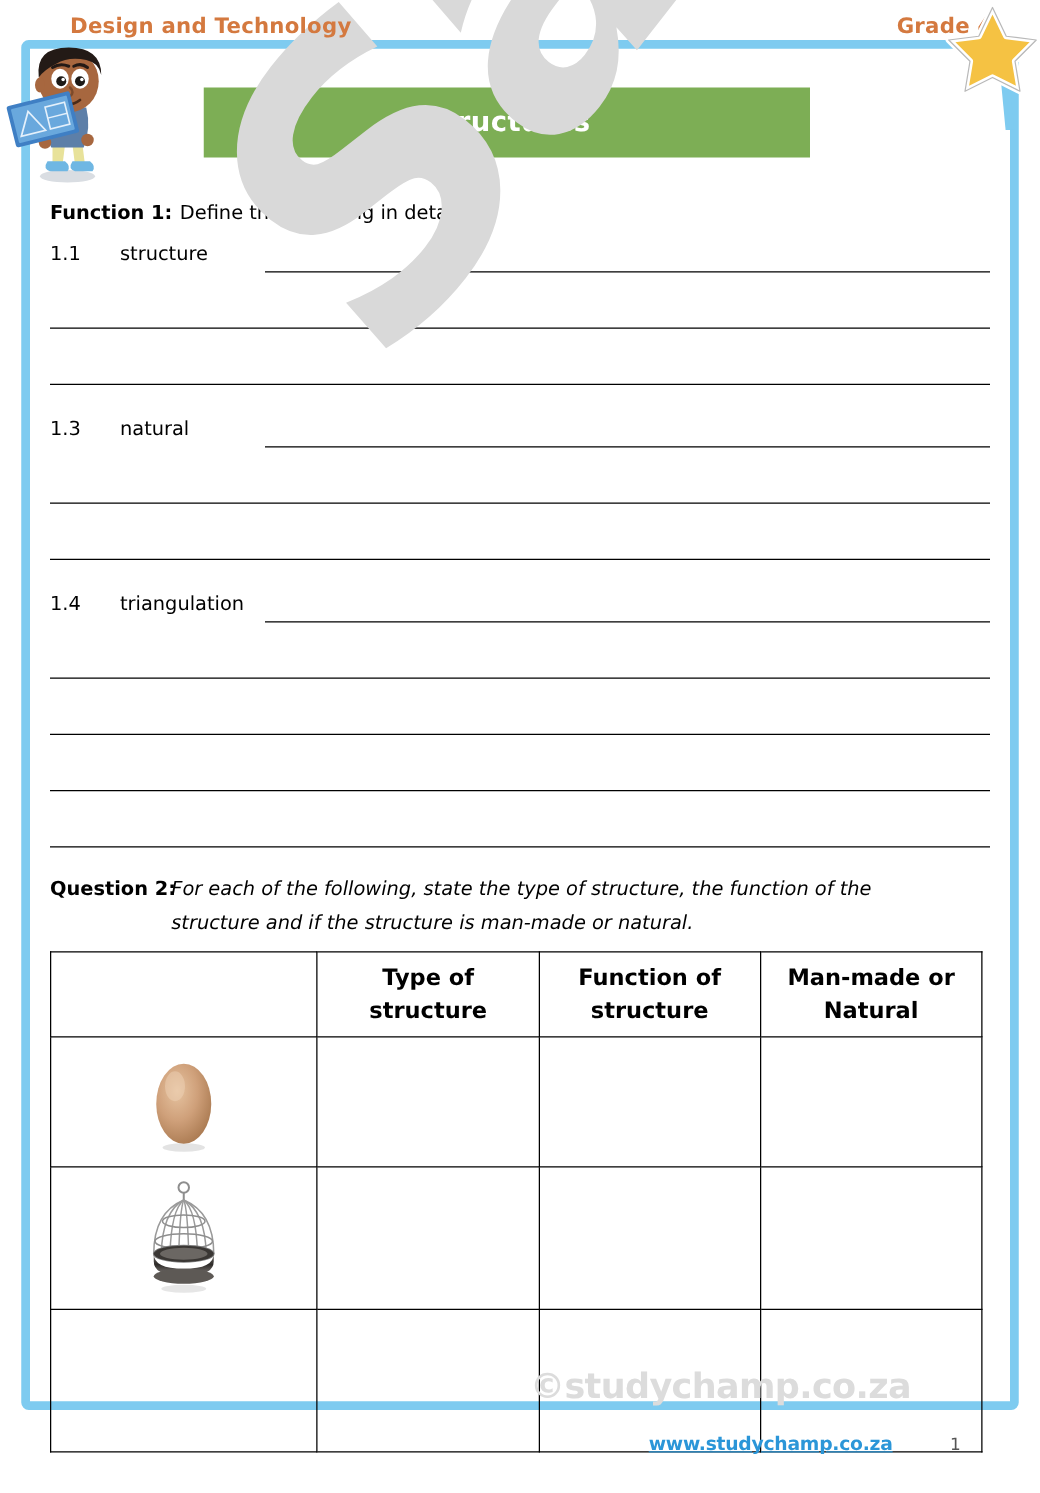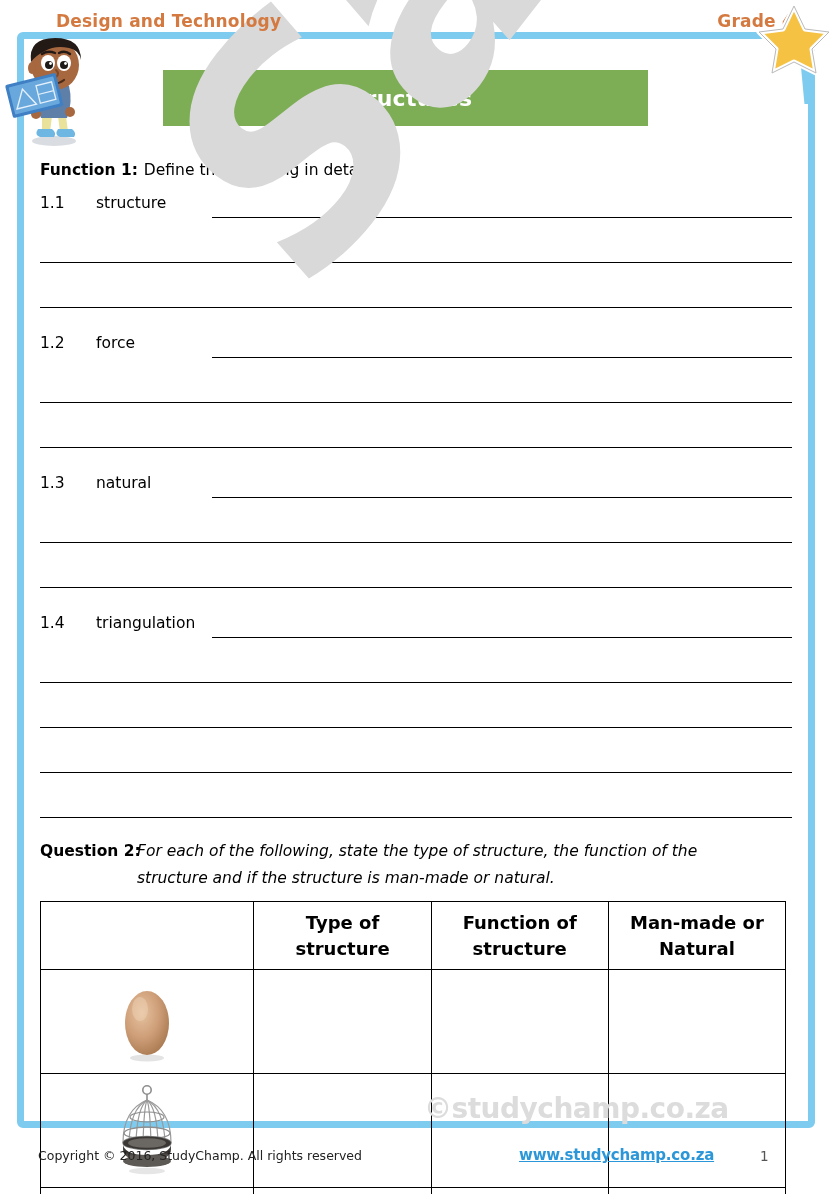--- a/index.html
+++ b/index.html
@@ -293,29 +293,20 @@
       <div class="q1item">
         <div class="itemrow">
           <span class="num">1.1</span>
           <span class="term">structure</span>
           <span class="rule" style="left:172px;"></span>
         </div>
         <div class="fullrule"></div>
         <div class="fullrule"></div>
       </div>
 
-      <div class="q1item">
-        <div class="itemrow">
-          <span class="num">1.2</span>
-          <span class="term">force</span>
-          <span class="rule" style="left:172px;"></span>
-        </div>
-        <div class="fullrule"></div>
-        <div class="fullrule"></div>
-      </div>
 
       <div class="q1item">
         <div class="itemrow">
           <span class="num">1.3</span>
           <span class="term">natural</span>
           <span class="rule" style="left:172px;"></span>
         </div>
         <div class="fullrule"></div>
         <div class="fullrule"></div>
       </div>
@@ -444,18 +435,17 @@
     </div>
   </div>
 
   <div class="wm-sample">
     <span>Sample</span>
   </div>
 
   <div class="wm-url">©studychamp.co.za</div>
 
   <div class="footer">
-    <span class="copy">Copyright © 2016, StudyChamp. All rights reserved</span>
     <span class="site">www.studychamp.co.za</span>
     <span class="pg">1</span>
   </div>
 
 </div>
 
 </body></html>

